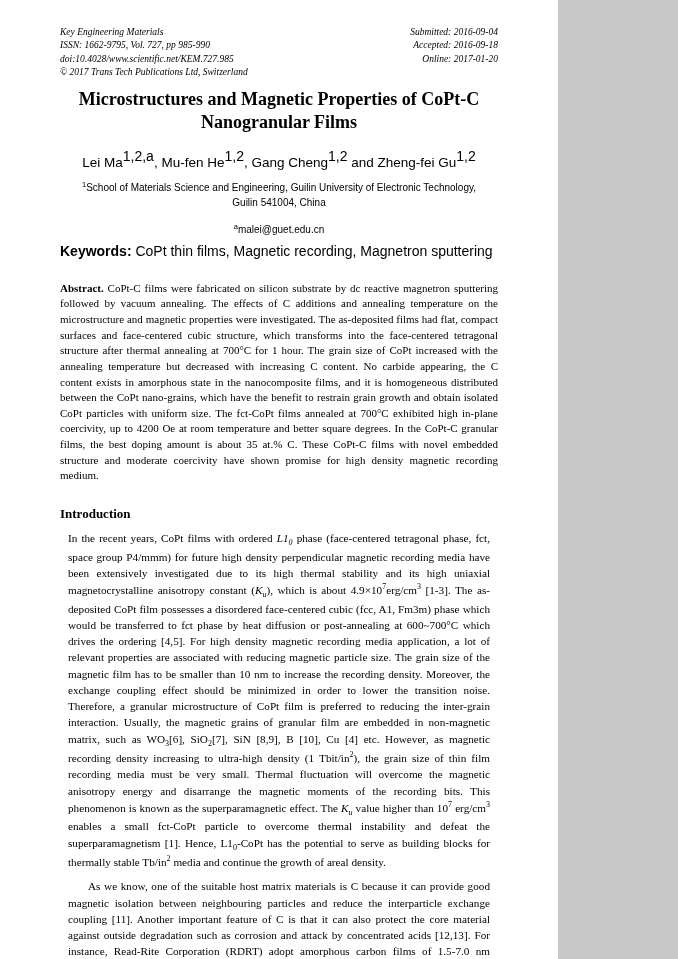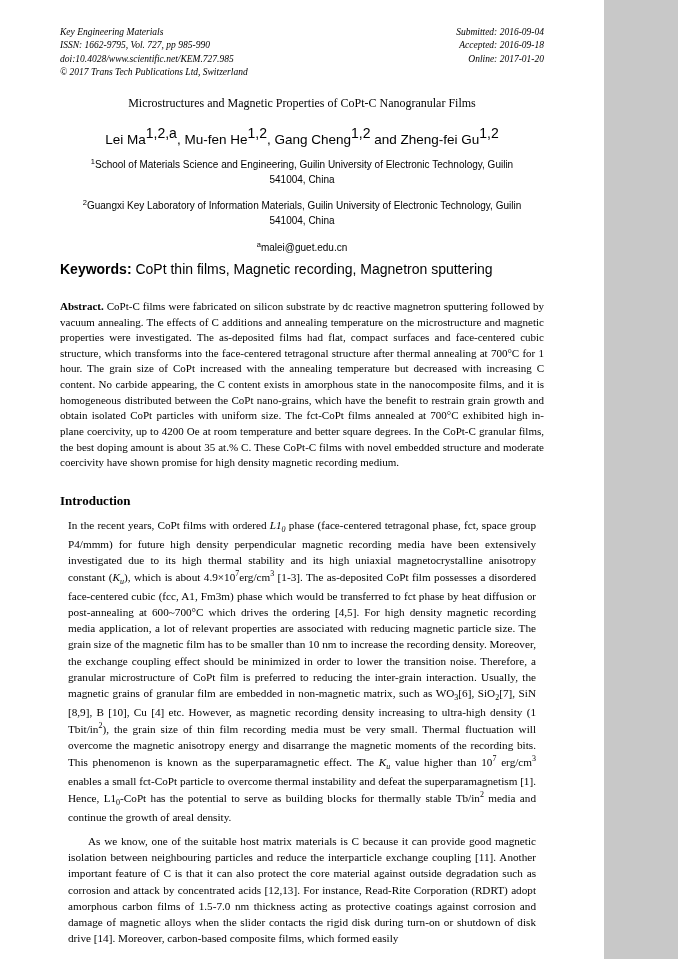--- a/index.html
+++ b/index.html
@@ -1,21 +1,21 @@
 <!DOCTYPE html>
 <html><head>
 <meta charset="utf-8">
 <style>
   html, body {
     margin: 0;
     padding: 0;
     background: #c8c8c8;
   }
   .page {
-    width: 604px;
+    width: 558px;
     height: 959px;
     background: #ffffff;
     position: relative;
     box-sizing: border-box;
     padding: 26px 60px 0 60px;
     font-family: "Liberation Serif", serif;
     color: #000000;
     overflow: hidden;
   }
 
@@ -28,24 +28,24 @@
     font-size: 9.5px;
     line-height: 1.42;
   }
   .header-left { text-align: left; }
   .header-right { text-align: right; }
   .header .copyright { font-style: italic; }
 
   
   .title {
     text-align: center;
-    font-weight: normal;
-    font-size: 12px;
+    font-weight: bold;
+    font-size: 18px;
     line-height: 1.3;
-    margin-top: 16px;
+    margin-top: 8px;
     font-family: "Liberation Serif", serif;
   }
 
   
   .authors {
     text-align: center;
     font-size: 13.5px;
     margin-top: 13px;
     font-family: "Liberation Sans", sans-serif;
   }
@@ -124,23 +124,20 @@
 
   <div class="title">Microstructures and Magnetic Properties of CoPt-C Nanogranular Films</div>
 
   <div class="authors">
     <span>Lei Ma</span><sup>1,2,a</sup><span>, </span><span>Mu-fen He</span><sup>1,2</sup><span>, </span><span>Gang Cheng</span><sup>1,2</sup><span> and </span><span>Zheng-fei Gu</span><sup>1,2</sup>
   </div>
 
   <div class="affil">
     <sup>1</sup><span>School of Materials Science and Engineering, Guilin University of Electronic Technology, Guilin 541004, China</span>
   </div>
-  <div class="affil">
-    <sup>2</sup><span>Guangxi Key Laboratory of Information Materials, Guilin University of Electronic Technology, Guilin 541004, China</span>
-  </div>
 
   <div class="email">
     <sup>a</sup><span>malei@guet.edu.cn</span>
   </div>
 
   <div class="keywords">
     <span class="kw-label">Keywords:</span><span> CoPt thin films, Magnetic recording, Magnetron sputtering</span>
   </div>
 
   <div class="abstract">

